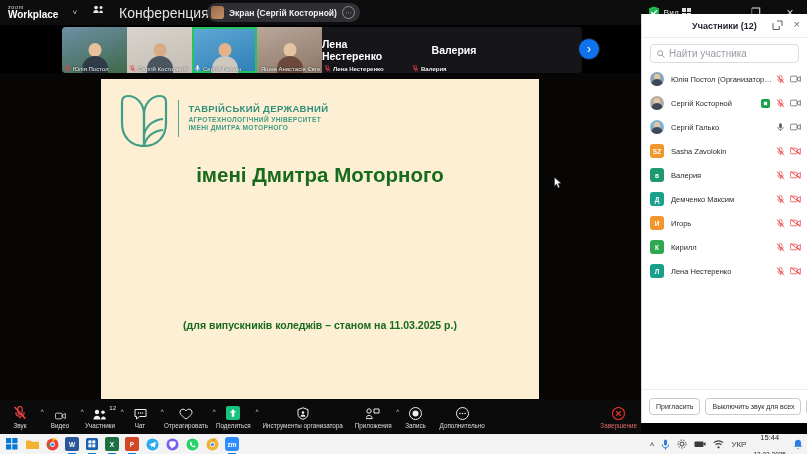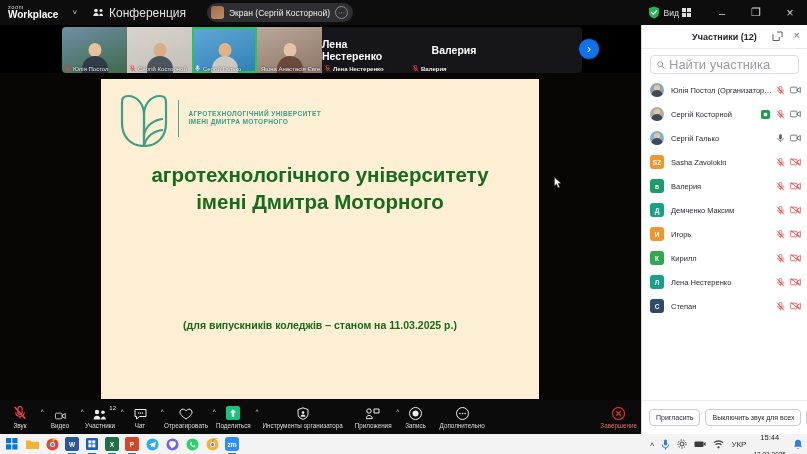--- a/index.html
+++ b/index.html
@@ -14,28 +14,28 @@
   
   .titlebar {
     position: absolute; left: 0; top: 0; width: 807px; height: 25px;
     background: #0d0d0d; display: flex; align-items: center;
     color: #e9e9e9;
   }
   .tb-logo { margin-left: 8px; line-height: 1; }
   .tb-logo .l1 { font-size: 5.5px; letter-spacing: .6px; color: #d8d8d8; display:block; }
   .tb-logo .l2 { font-size: 10px; font-weight: bold; color: #fff; display:block; margin-top: -1px; }
   .tb-caret { margin-left: 14px; font-size: 8px; color: #cfcfcf; }
-  .tb-conf { margin-left: 16px; display: flex; align-items: center; gap: 5px; font-size: 12px; color: #e3e3e3; }
+  .tb-conf { margin-left: 16px; display: flex; gap: 15px; font-size: 14px; color: #e3e3e3; }
   .tb-pill {
     position: absolute; left: 207px; top: 3px;
     height: 19px; border-radius: 10px; background: #2e2e33;
     display: flex; align-items: center; padding: 0 5px 0 4px; gap: 5px;
   }
   .tb-pill .thumb { width: 13px; height: 13px; border-radius: 3px; background: linear-gradient(145deg,#9a6b4a,#c58f66); }
-  .tb-pill .lbl { font-size: 8.5px; color: #f0f0f0; }
+  .tb-pill .lbl { font-size: 8.5px; color: #f0f0f0; font-weight: bold; }
   .tb-pill .dots {
     width: 13px; height: 13px; border-radius: 50%; border: 1px solid #8d8d92;
     display:flex; align-items:center; justify-content:center; font-size:7px; color:#b9b9bd;
   }
   .tb-right { position: absolute; right: 0; top: 0; height: 25px; display: flex; align-items: center; }
   .tb-shield { width: 12px; height: 13px; margin-right: 4px; }
   .tb-view { font-size: 8.5px; color: #e0e0e0; display:flex; align-items:center; gap:3px; margin-right: 14px; }
   .tb-view .grid { display:inline-block; width: 9px; height: 9px; }
   .winbtn { width: 34px; height: 25px; display:flex; align-items:center; justify-content:center; color:#d9d9d9; font-size: 11px; }
   .winbtn.close { font-size: 12px; }
@@ -108,35 +108,35 @@
     padding: 0 4px; min-width: 40px;
   }
   .tbtn .ic { height: 14px; display:flex; align-items:flex-end; justify-content:center; }
   .tbtn .lb { font-size: 6.3px; margin-top: 2px; white-space: nowrap; color: #dedede; }
   .tbtn .car { position: absolute; right: -4px; top: 8px; font-size: 6px; color: #cfcfcf; }
   .tbtn.endbtn .lb { color: #e26b6b; }
   .cnt-badge { position:absolute; top: 5px; right: 4px; font-size: 6px; color: #e8e8e8; }
 
   
   .panel {
-    position: absolute; left: 641px; top: 25px; width: 166px; height: 409px;
+    position: absolute; left: 641px; top: 14px; width: 166px; height: 409px;
     background: #ffffff; border-left: 1px solid #d8d8d8;
   }
   .panel-head {
     height: 24px; display: flex; align-items: center; justify-content: center;
     position: relative; border-bottom: 1px solid #eaeaea;
   }
   .panel-head .ti { font-size: 9px; font-weight: bold; color: #232333; }
   .panel-head .pop { position: absolute; right: 24px; top: 6px; width: 11px; height: 11px; }
   .panel-head .cls { position: absolute; right: 7px; top: 4px; font-size: 11px; color: #6c6c78; }
   .search {
     margin: 6px 8px 2px; height: 19px; border: 1px solid #dcdce1; border-radius: 4px;
     display: flex; align-items: center; gap: 4px; padding: 0 6px;
   }
-  .search .ph { font-size: 13px; color: #9a9aa5; }
+  .search .ph { font-size: 10px; color: #9a9aa5; }
   .plist { height: 299px; overflow: hidden; padding-top: 2px; }
   .prow { height: 24px; display: flex; align-items: center; padding: 0 6px 0 8px; }
   .av { width: 14px; height: 14px; border-radius: 3px; flex: 0 0 auto;
        display:flex; align-items:center; justify-content:center;
        color:#fff; font-size: 6.5px; font-weight: bold; overflow:hidden; position:relative; }
   .av.photo { border-radius: 50%; }
   .av .ahead { position:absolute; left:50%; top:2px; transform:translateX(-50%); width:6px;height:6px;border-radius:50%; }
   .av .abody { position:absolute; left:50%; bottom:0; transform:translateX(-50%); width:12px;height:7px;border-radius:6px 6px 0 0; }
   .pname { font-size: 7.5px; color: #2a2a33; margin-left: 7px; flex: 1 1 auto;
            white-space: nowrap; overflow: hidden; text-overflow: ellipsis; }
@@ -305,26 +305,26 @@
     <div class="slide">
       <div class="slide-logo">
         <svg class="logo-mark" viewBox="0 0 50 58">
           <path d="M25 57C11 57 3 47 3 34V13c0-4 2-6 6-6 9 0 16 8 16 19z" fill="none" stroke="#3f9d88" stroke-width="2.2"></path>
           <path d="M25 57c14 0 22-10 22-23V13c0-4-2-6-6-6-9 0-16 8-16 19z" fill="none" stroke="#3f9d88" stroke-width="2.2"></path>
           <path d="M25 45c3-9 10-14 19-15" fill="none" stroke="#3f9d88" stroke-width="2.2"></path>
           <path d="M25 56c3-9 10-14 19-15" fill="none" stroke="#3f9d88" stroke-width="2.2"></path>
         </svg>
         <span class="logo-sep"></span>
         <div class="logo-txt">
+          <div class="t1">ТАВРІЙСЬКИЙ ДЕРЖАВНИЙ</div>
           <div class="t2">АГРОТЕХНОЛОГІЧНИЙ УНІВЕРСИТЕТ</div>
           <div class="t3">ІМЕНІ ДМИТРА МОТОРНОГО</div>
         </div>
       </div>
       <div class="slide-title">
-        <div>агротехнологічного університету</div>
         <div>імені Дмитра Моторного</div>
       </div>
       <div class="slide-sub">(для випускників коледжів – станом на 11.03.2025 р.)</div>
     </div>
     <svg class="cursor" viewBox="0 0 8 12">
       <path d="M0.5 0.5 0.5 9 2.6 7 4 10.8 5.6 10.2 4.2 6.5 7 6.3z" fill="#fff" stroke="#333" stroke-width=".5"></path>
     </svg>
   </div>
 
   <div class="toolbar" id="toolbar">
@@ -605,37 +605,20 @@
             <svg width="11" height="8" viewBox="0 0 14 10">
               <rect x="0.6" y="1.4" width="8.4" height="7.2" rx="1.4" fill="none" stroke="#ef4444" stroke-width="1"></rect>
               <path d="M9.4 4 13.2 1.8v6.4L9.4 6z" fill="none" stroke="#ef4444" stroke-width="1"></path>
               <path d="M0.8 0.6 13.2 9.6" stroke="#ef4444" stroke-width="1.2"></path>
             </svg>
           </span>
         </div>
         <div class="prow">
           <span class="av" style="background:#18a08a">Л</span>
           <span class="pname">Лена Нестеренко</span>
-          <span class="picons">
-            <svg width="9" height="9" viewBox="0 0 12 12">
-              <path d="M4.2 2.2a1.8 1.8 0 0 1 3.6 0v3.2a1.8 1.8 0 0 1-3.6 0z" fill="none" stroke="#ef4444" stroke-width="1"></path>
-              <path d="M2.4 5.4c0 2 1.6 3.4 3.6 3.4s3.6-1.4 3.6-3.4" fill="none" stroke="#ef4444" stroke-width="1"></path>
-              <path d="M6 8.8v2" stroke="#ef4444" stroke-width="1"></path>
-              <path d="M1.4 0.8 10.6 11" stroke="#ef4444" stroke-width="1.3"></path>
-            </svg>
-            <svg width="11" height="8" viewBox="0 0 14 10">
-              <rect x="0.6" y="1.4" width="8.4" height="7.2" rx="1.4" fill="none" stroke="#ef4444" stroke-width="1"></rect>
-              <path d="M9.4 4 13.2 1.8v6.4L9.4 6z" fill="none" stroke="#ef4444" stroke-width="1"></path>
-              <path d="M0.8 0.6 13.2 9.6" stroke="#ef4444" stroke-width="1.2"></path>
-            </svg>
-          </span>
-        </div>
-        <div class="prow">
-          <span class="av" style="background:#2f4a6b">С</span>
-          <span class="pname">Степан</span>
           <span class="picons">
             <svg width="9" height="9" viewBox="0 0 12 12">
               <path d="M4.2 2.2a1.8 1.8 0 0 1 3.6 0v3.2a1.8 1.8 0 0 1-3.6 0z" fill="none" stroke="#ef4444" stroke-width="1"></path>
               <path d="M2.4 5.4c0 2 1.6 3.4 3.6 3.4s3.6-1.4 3.6-3.4" fill="none" stroke="#ef4444" stroke-width="1"></path>
               <path d="M6 8.8v2" stroke="#ef4444" stroke-width="1"></path>
               <path d="M1.4 0.8 10.6 11" stroke="#ef4444" stroke-width="1.3"></path>
             </svg>
             <svg width="11" height="8" viewBox="0 0 14 10">
               <rect x="0.6" y="1.4" width="8.4" height="7.2" rx="1.4" fill="none" stroke="#ef4444" stroke-width="1"></rect>
               <path d="M9.4 4 13.2 1.8v6.4L9.4 6z" fill="none" stroke="#ef4444" stroke-width="1"></path>

